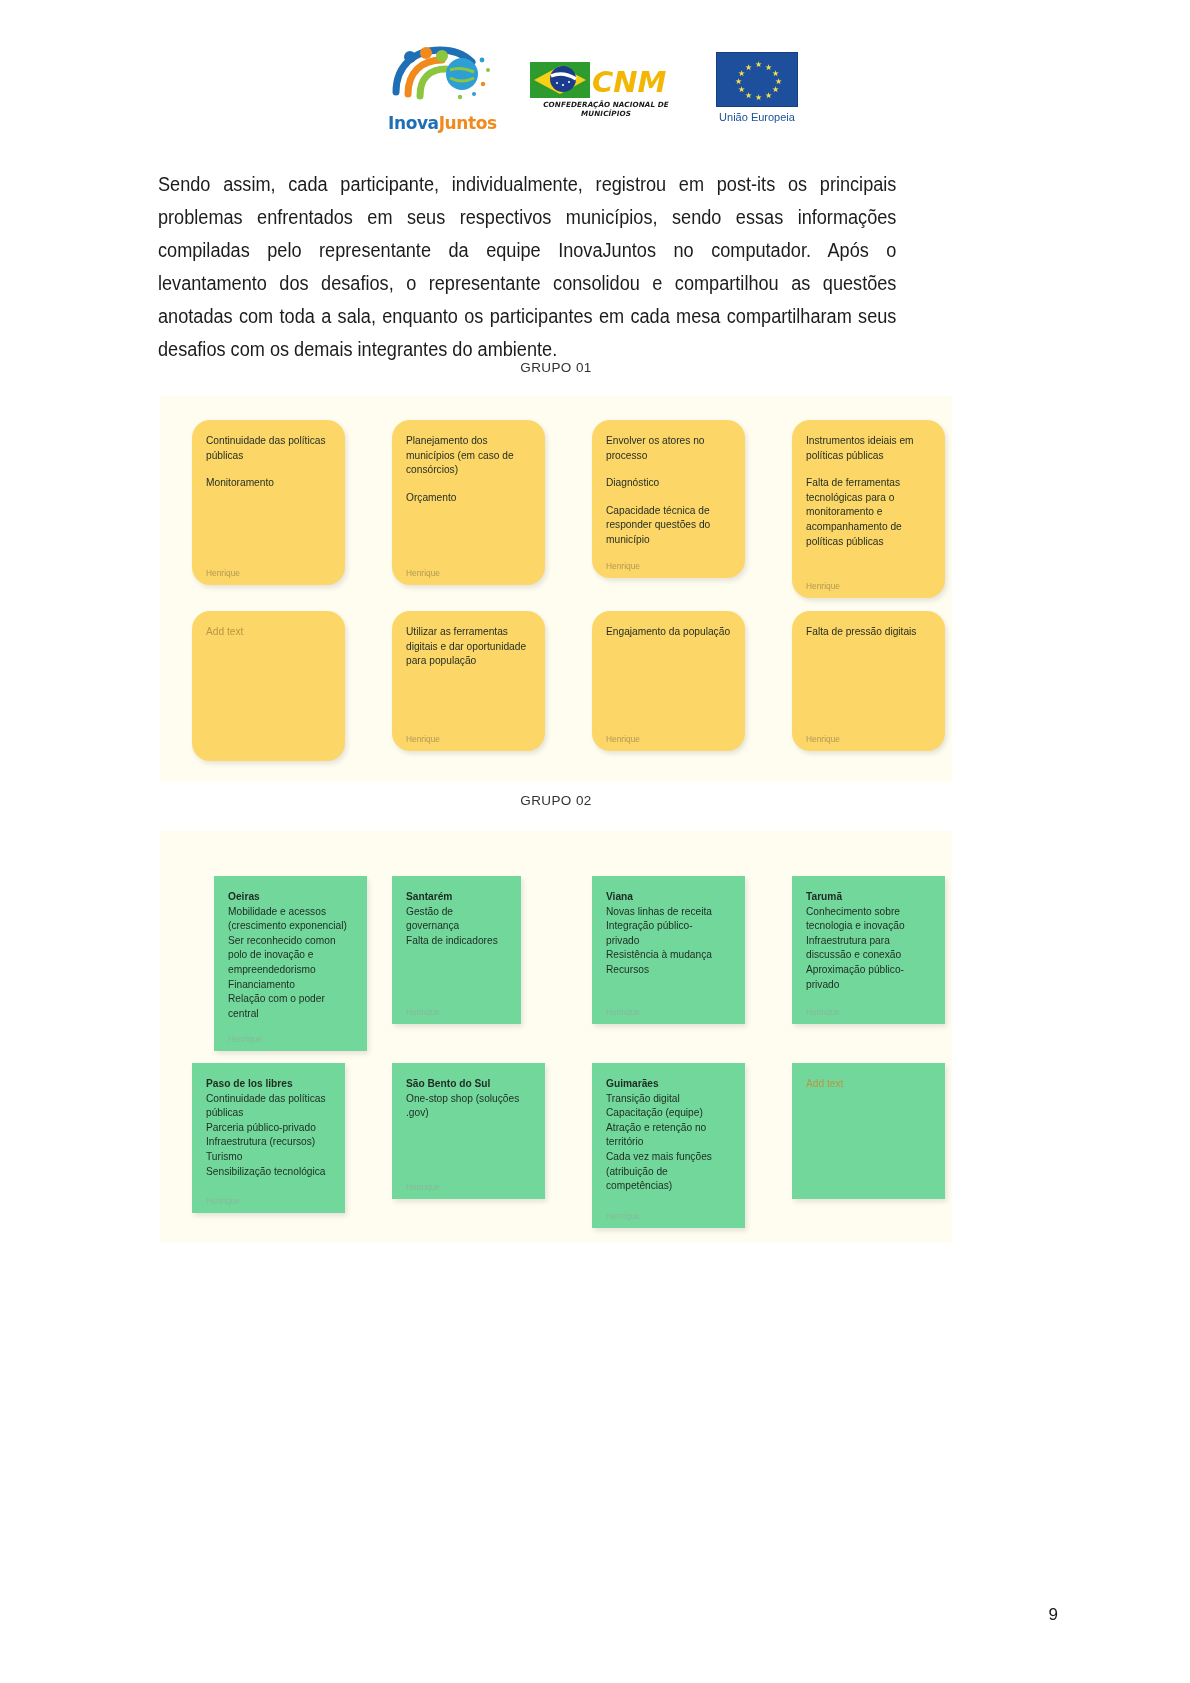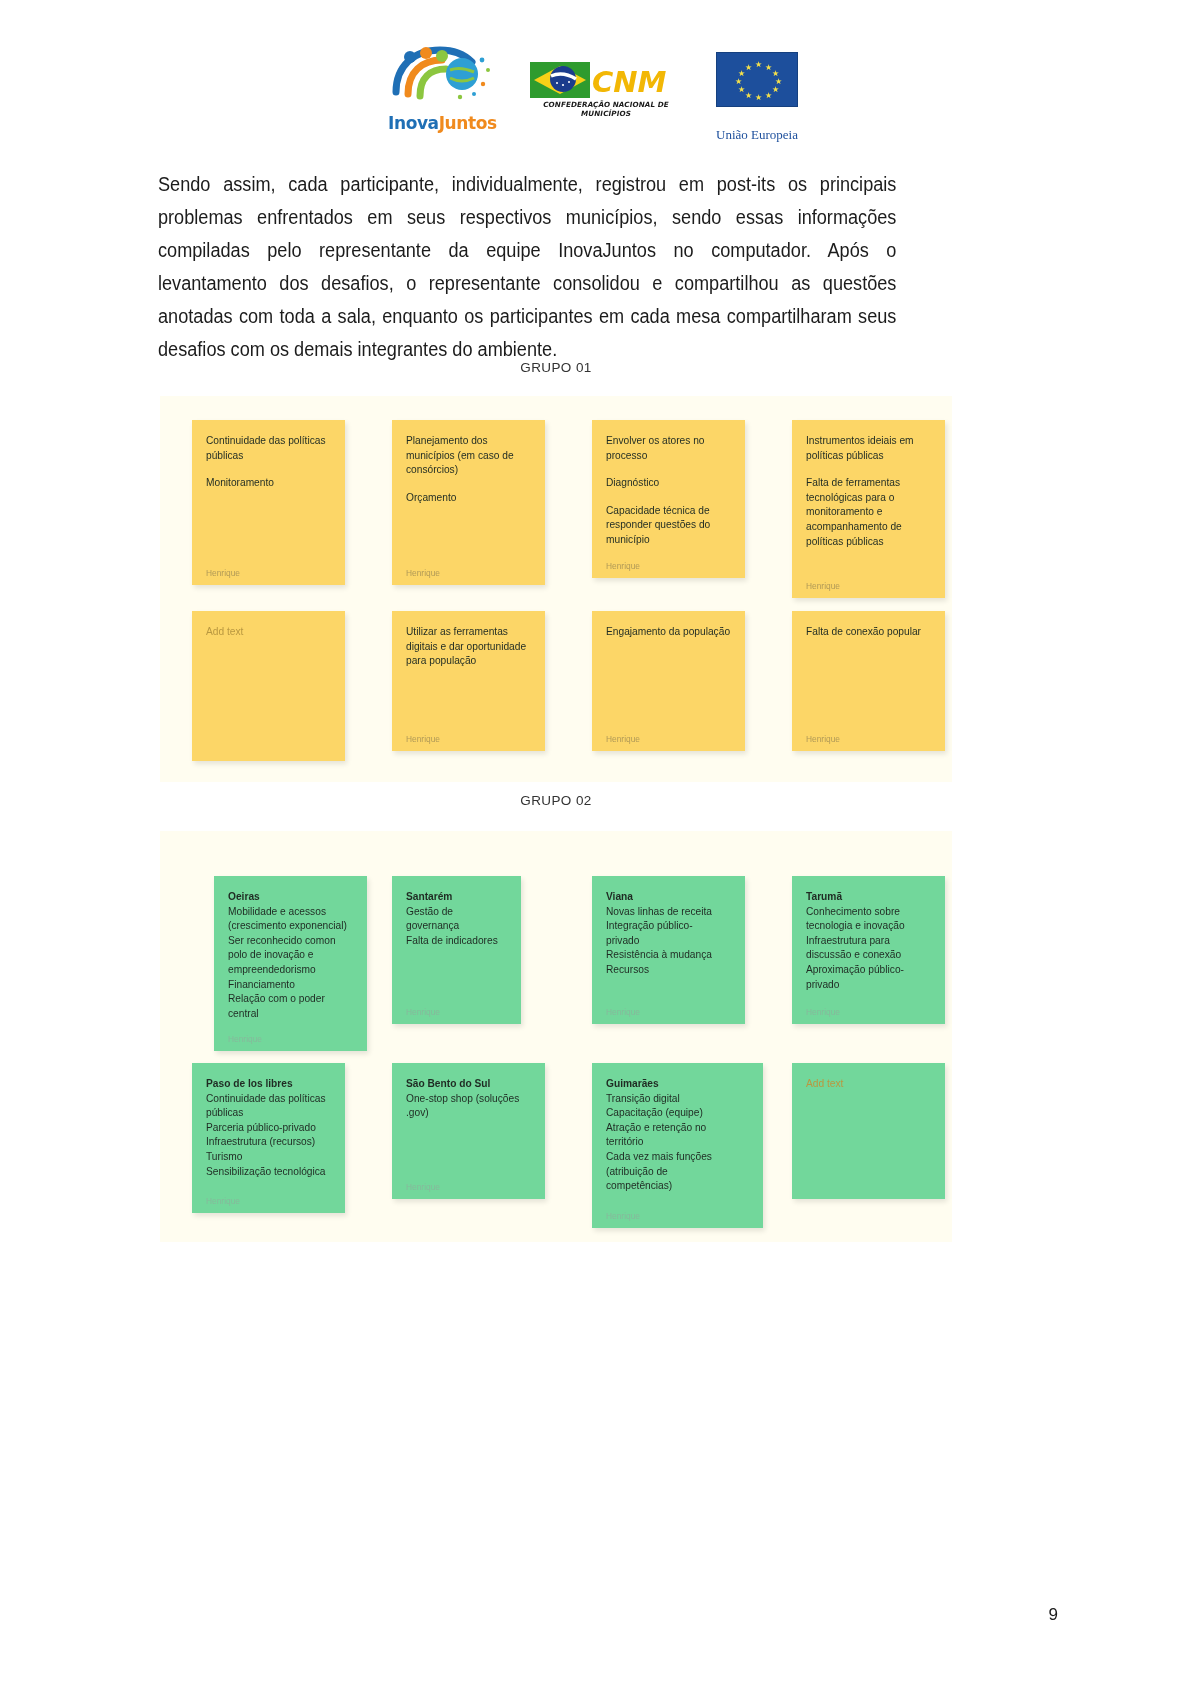--- a/index.html
+++ b/index.html
@@ -88,22 +88,22 @@
   }
 
   
   .logo-eu { width: 86px; height: 76px; position: relative; margin-top: 8px; }
   .logo-eu .eu-flag {
     width: 82px; height: 55px; background: #1d4f9c;
     position: relative; border: 1px solid #15407f;
   }
   .logo-eu .eu-cap {
     text-align: center;
-    font-family: Liberation Serif, serif;
-    font-size: 13px; color: #1d4f9c; margin-top: 20px; width: 82px;
+    font-family: Liberation Sans, sans-serif;
+    font-size: 11px; color: #1d4f9c; margin-top: 4px; width: 82px;
   }
   .eu-star {
     position: absolute; color: #f5e14b; font-size: 8px; line-height: 1;
   }
 
   
   .paragraph {
     position: absolute;
     top: 168px;
     left: 158px;
@@ -137,21 +137,21 @@
     position: relative;
     padding: 14px 14px 8px 14px;
     font-family: "Liberation Sans", sans-serif;
     font-size: 10.2px;
     line-height: 14.6px;
     color: #1f2b23;
     box-shadow: 2px 3px 5px rgba(0,0,0,0.10);
     display: flex;
     flex-direction: column;
   }
-  .note.yellow { background: #fcd667; }
+  .note.yellow { background: #fcd667; border-radius: 18px; }
   .note.green  { background: #72d79b; }
 
   .note .note-body { flex: 0 0 auto; }
   .note .note-body p { margin: 0 0 13px 0; }
   .note .note-body p:last-child { margin-bottom: 0; }
   .note .note-title { font-weight: bold; margin: 0 0 0 0; }
   .note .note-lines { margin: 0; }
   .note .note-lines div { margin: 0; }
 
   .note .placeholder { color: #b99840; }
@@ -282,21 +282,21 @@
           <div class="author">Henrique</div>
         </div>
         <div class="note yellow" style="position: absolute; left: 432px; top: 215px; width: 153px; min-height: 140px;">
           <div class="note-body">
             <p>Engajamento da população</p>
           </div>
           <div class="author">Henrique</div>
         </div>
         <div class="note yellow" style="position: absolute; left: 632px; top: 215px; width: 153px; min-height: 140px;">
           <div class="note-body">
-            <p>Falta de conexão popular</p>
+            <p>Falta de pressão digitais</p>
           </div>
           <div class="author">Henrique</div>
         </div>
       </div>
       <div class="group-title" style="position: absolute; left: 160px; top: 793px; width: 792px;">GRUPO 02</div>
       <div class="board" style="position: absolute; left: 160px; top: 831px; width: 792px; height: 411px; padding: 0px;">
         <div class="note green" style="position: absolute; left: 32px; top: 45px; width: 153px; min-height: 175px; margin-left: 22px;">
           <div class="note-body">
             <div class="note-title">Oeiras</div>
             <div class="note-lines">
@@ -366,21 +366,21 @@
         <div class="note green" style="position: absolute; left: 232px; top: 232px; width: 153px; min-height: 136px;">
           <div class="note-body">
             <div class="note-title">São Bento do Sul</div>
             <div class="note-lines">
               <div>One-stop shop (soluções</div>
               <div>.gov)</div>
             </div>
           </div>
           <div class="author">Henrique</div>
         </div>
-        <div class="note green" style="position: absolute; left: 432px; top: 232px; width: 171px; min-height: 165px;">
+        <div class="note green" style="position: absolute; left: 432px; top: 232px; width: 153px; min-height: 165px;">
           <div class="note-body">
             <div class="note-title">Guimarães</div>
             <div class="note-lines">
               <div>Transição digital</div>
               <div>Capacitação (equipe)</div>
               <div>Atração e retenção no</div>
               <div>território</div>
               <div>Cada vez mais funções</div>
               <div>(atribuição de</div>
               <div>competências)</div>

